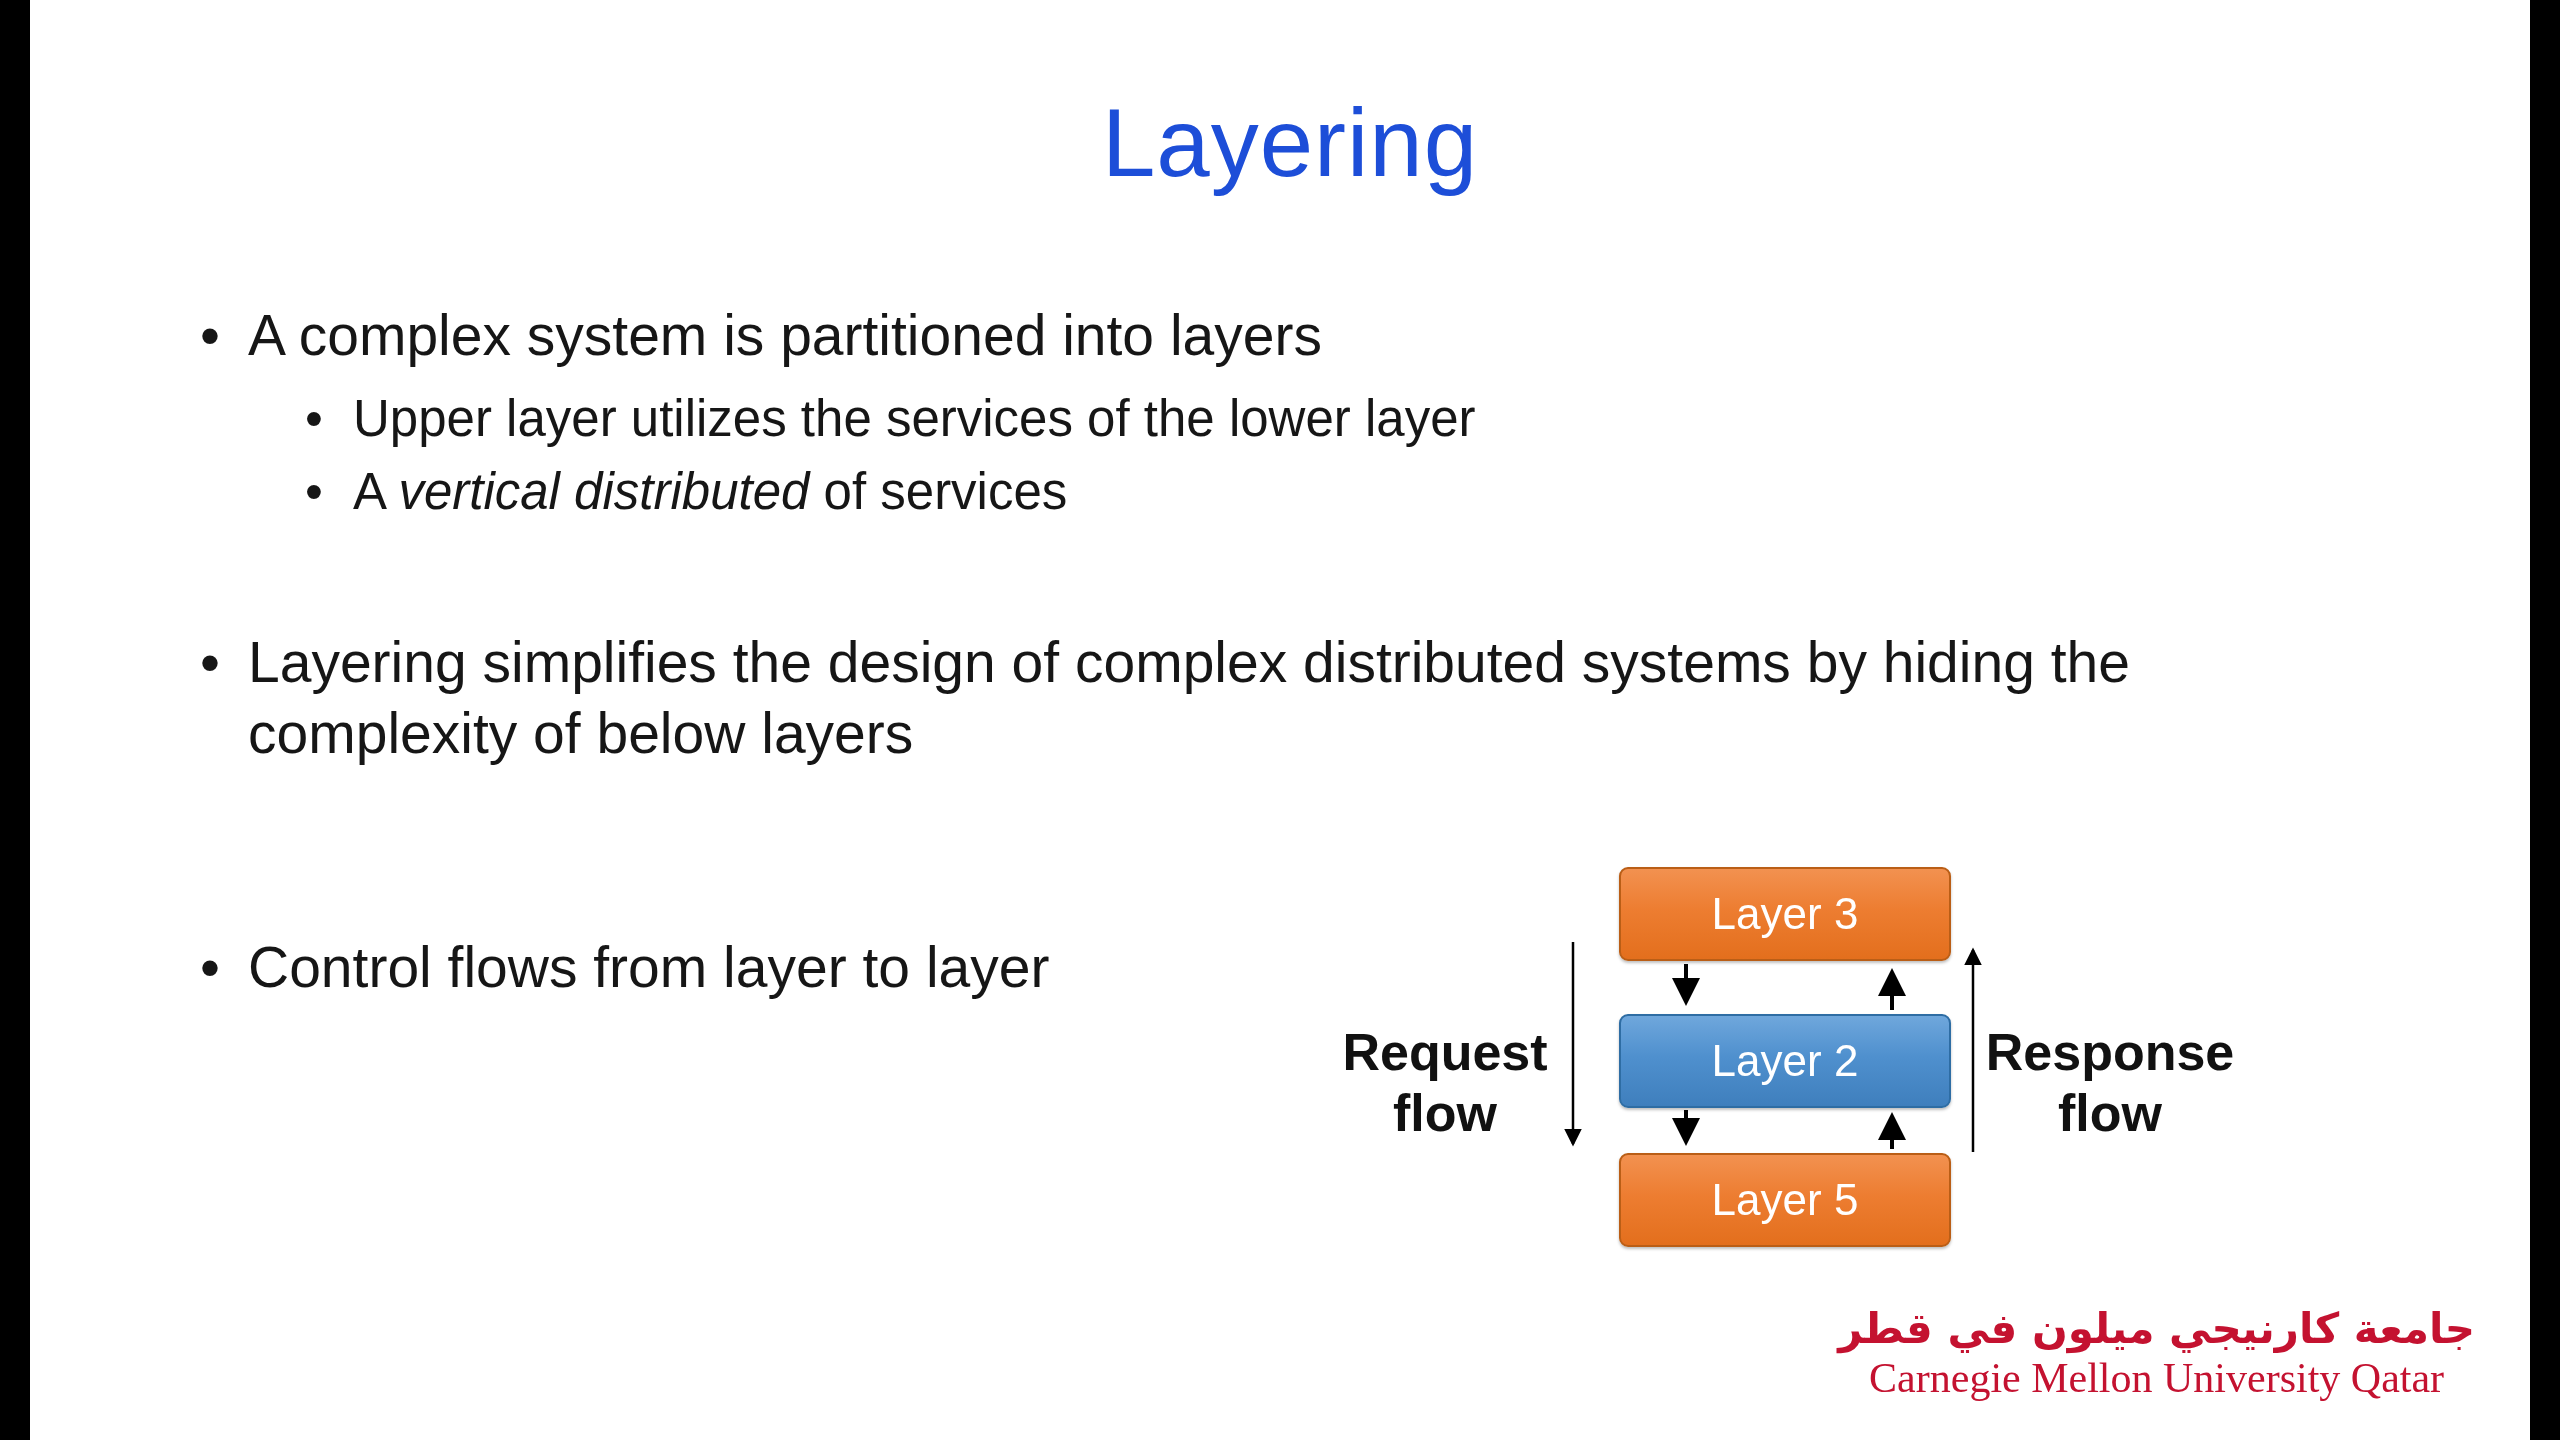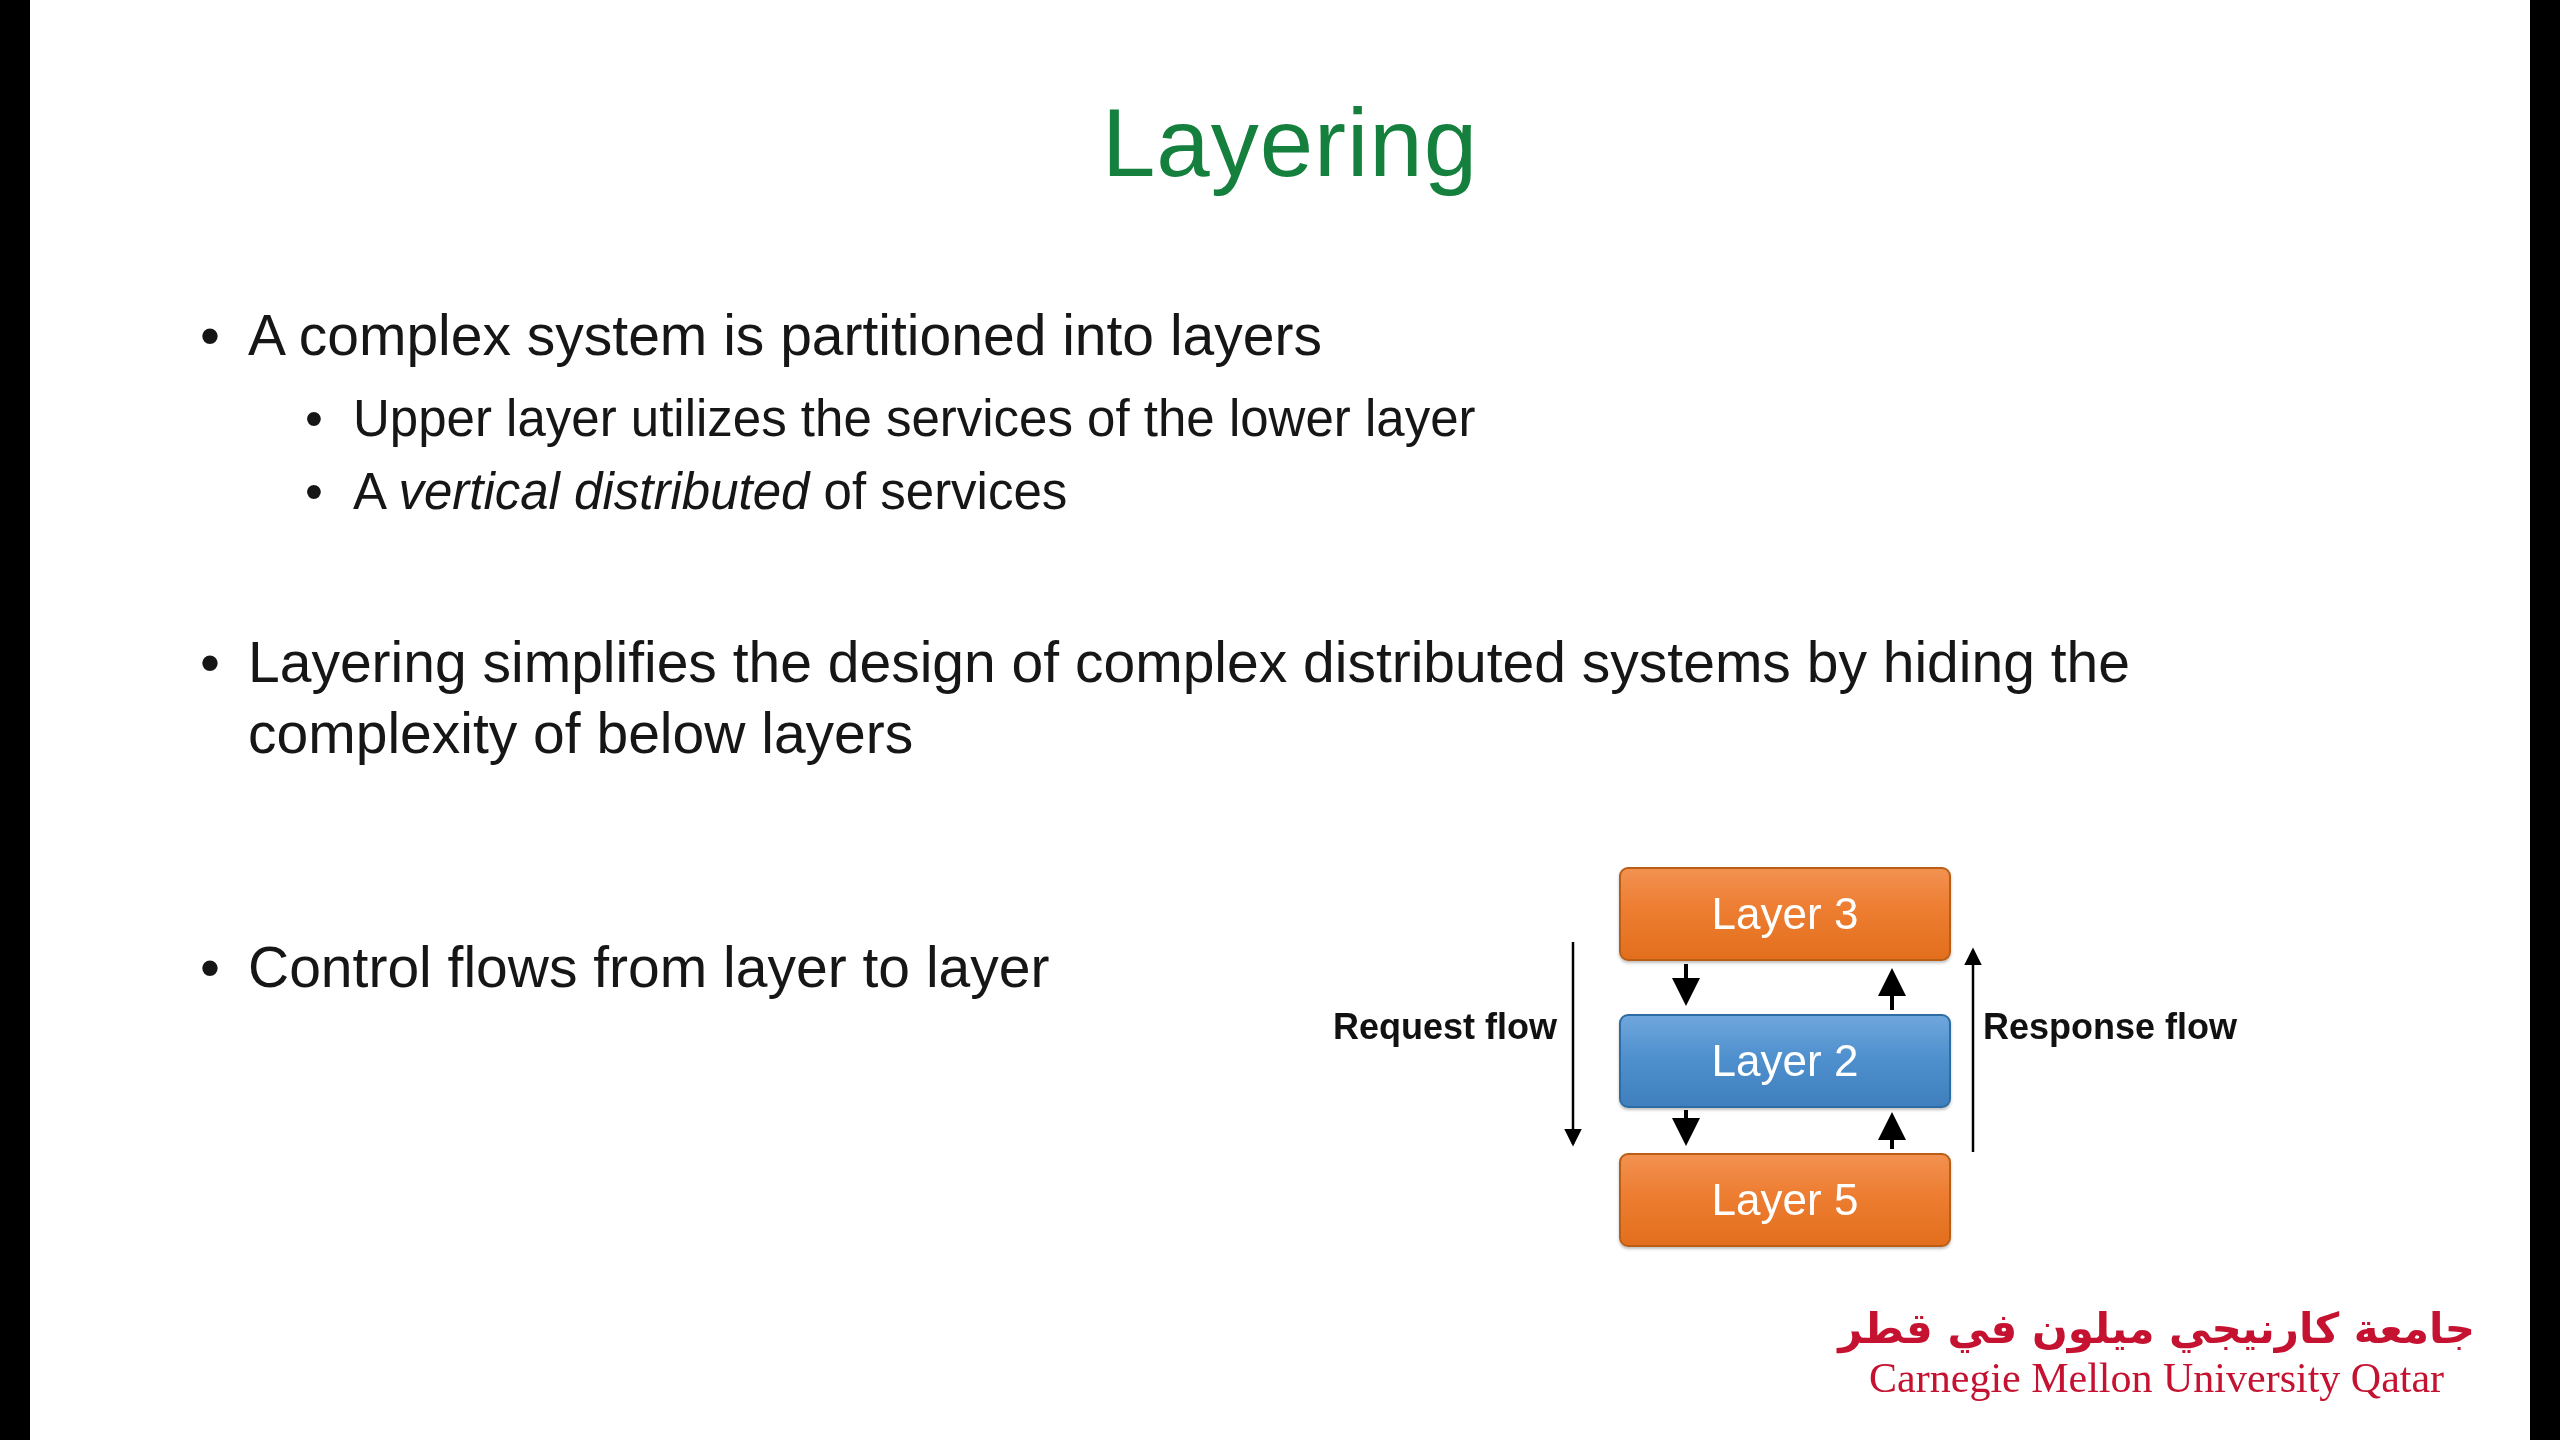--- a/index.html
+++ b/index.html
@@ -16,21 +16,21 @@
   .slide {
     position:absolute; left:30px; top:0;
     width:2500px; height:1440px;
     background:#ffffff;
   }
 
   .title {
     position:absolute; top:88px; left:0; width:100%;
     text-align:center;
     font-size:96px; font-weight:300;
-    color:#15803d;
+    color:#1d4ed8;
     letter-spacing:1px;
     padding-left:20px;
   }
 
   .content {
     position:absolute; left:170px; top:300px; width:1980px;
     color:#161616;
   }
   .li { display:flex; align-items:flex-start; }
   .li .marker { flex:0 0 48px; }
@@ -62,22 +62,22 @@
     background:linear-gradient(180deg,#6FA7DC 0%, #4F90CE 45%, #3F7FBD 100%);
     border:2px solid #2E6DA4;
   }
   .layer3 { top:17px; }
   .layer2 { top:164px; }
   .layer1 { top:303px; }
 
   .arrows-svg { position:absolute; left:0; top:0; }
 
   .flow-label {
-    position:absolute; top:156px;
-    font-size:36px; font-weight:bold; line-height:1.18;
+    position:absolute; top:172px;
+    font-size:52px; font-weight:bold; line-height:1.18;
     color:#111; text-align:center;
   }
   .flow-label.request { left:-25px; width:280px; }
   .flow-label.response { left:640px; width:280px; }
 
   
   .logo {
     position:absolute; right:55px; bottom:38px;
     text-align:center;
   }

